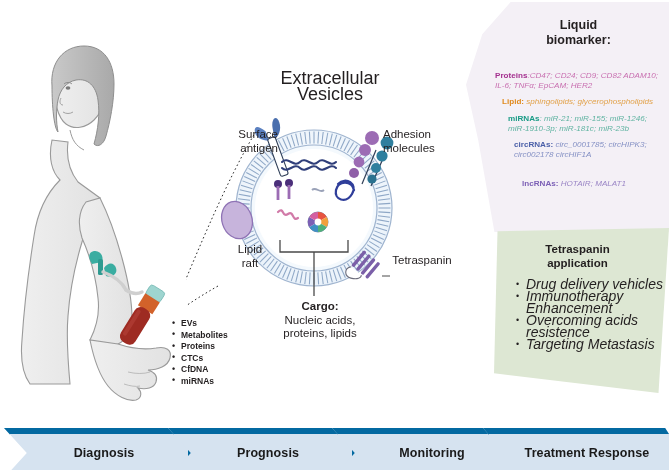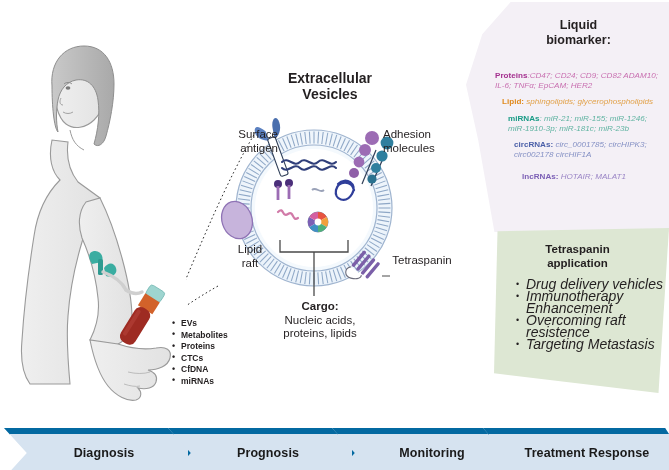--- a/index.html
+++ b/index.html
@@ -13,21 +13,21 @@
 
   
   #analyte-list{left:160px;top:318px;width:110px;}
   #analyte-list ul{margin:0;padding:0 0 0 12px;list-style:none;}
   #analyte-list li{font-size:8.5px;font-weight:bold;line-height:11.6px;
                    position:relative;padding-left:9px;color:#231f20;}
   #analyte-list li:before{content:"\2022";position:absolute;left:0;top:-0.5px;font-size:9px;}
 
   
   #ev-title{left:255px;top:70px;width:150px;text-align:center;
-            font-size:14px;font-weight:bold;line-height:16px;color:#231f20;}
+            font-size:18px;font-weight:normal;line-height:16px;color:#231f20;}
   #ev-figure{left:186px;top:100px;width:300px;height:250px;}
 
   .ev-label{position:absolute;font-size:11.5px;line-height:13.5px;color:#231f20;}
   #lbl-surface{left:216px;top:128px;width:62px;text-align:right;}
   #lbl-adhesion{left:383px;top:128px;width:72px;text-align:left;}
   #lbl-lipid{left:228px;top:243px;width:44px;text-align:center;}
   #lbl-tetra{left:381px;top:254px;width:82px;text-align:center;}
   #lbl-cargo{left:268px;top:300px;width:104px;text-align:center;font-size:11.5px;line-height:13.5px;}
   #lbl-cargo .cargo-head{font-weight:bold;}
 
@@ -42,21 +42,21 @@
   .bm-row{font-size:8.1px;line-height:10.2px;font-style:italic;margin-top:6px;}
   .bm-row b{font-style:normal;font-weight:bold;}
   #bm-proteins{padding-left:29px;padding-right:6px;color:#c86fb0;margin-top:24px;}
   #bm-proteins b{color:#a4308f;}
   #bm-lipid{padding-left:36px;padding-right:6px;color:#e2a24a;}
   #bm-lipid b{color:#e08a1e;}
   #bm-mirnas{padding-left:42px;padding-right:4px;color:#5fb3a1;}
   #bm-mirnas b{color:#199b86;}
   #bm-circrnas{padding-left:48px;padding-right:2px;color:#8490c4;}
   #bm-circrnas b{color:#4a5fa8;}
-  #bm-lncrnas{padding-left:56px;padding-right:2px;color:#9b86c6;margin-top:12px;}
+  #bm-lncrnas{padding-left:56px;padding-right:2px;color:#9b86c6;margin-top:19px;}
   #bm-lncrnas b{color:#7b5fb5;}
 
   
   #therapy-panel{left:494px;top:228px;width:175px;height:165px;}
   #therapy-panel .quad{position:absolute;inset:0;background:#dde7d3;
       clip-path:polygon(2% 2%, 100% 0%, 94% 100%, 0% 88%);}
   #therapy-content{position:absolute;left:0;top:0;width:175px;}
   #th-title{margin:14px 0 0 0;text-align:center;font-size:11.5px;font-weight:bold;
             line-height:14px;color:#231f20;padding-right:8px;}
   #th-list{margin:9px 0 0 0;padding:0 6px 0 22px;list-style:none;}
@@ -387,21 +387,21 @@
 <div class="abs" id="therapy-panel">
   <div class="quad"></div>
   <div id="therapy-content">
     <div id="th-title">
       <div>Tetraspanin</div>
       <div>application</div>
     </div>
     <ul id="th-list">
       <li>Drug  delivery vehicles</li>
       <li>Immunotherapy Enhancement</li>
-      <li>Overcoming raft resistence</li>
+      <li>Overcoming acids resistence</li>
       <li>Targeting Metastasis</li>
     </ul>
   </div>
 </div>
 
 <div class="abs" id="flow">
   <div class="chev" style="left:4px;width:178px;
        clip-path:polygon(0 0, 88% 0, 100% 50%, 88% 100%, 0 100%, 12% 50%);">
     <span>Diagnosis</span>
   </div>

